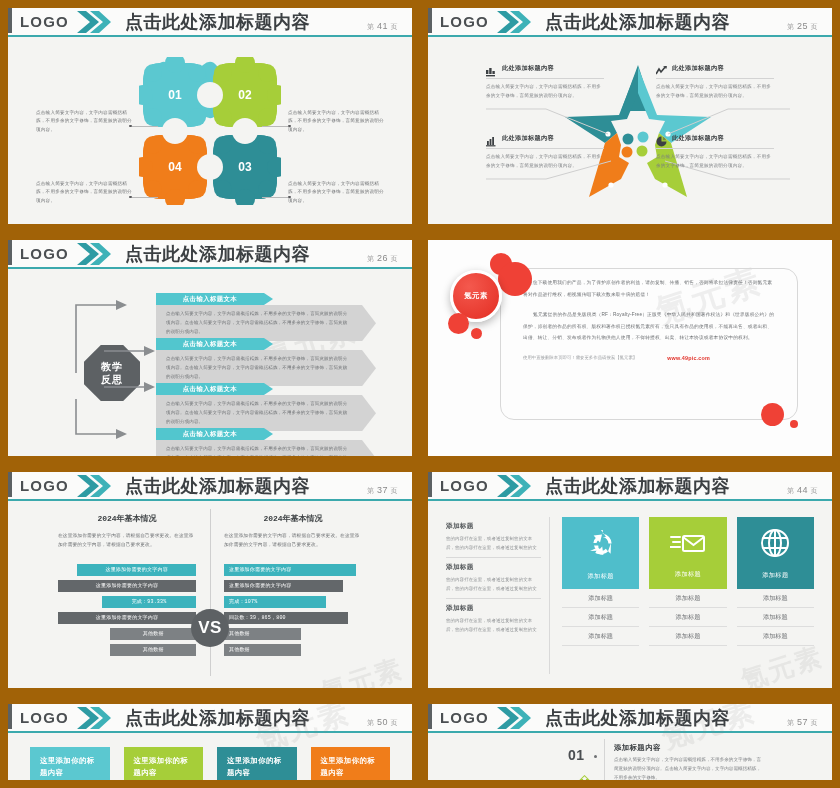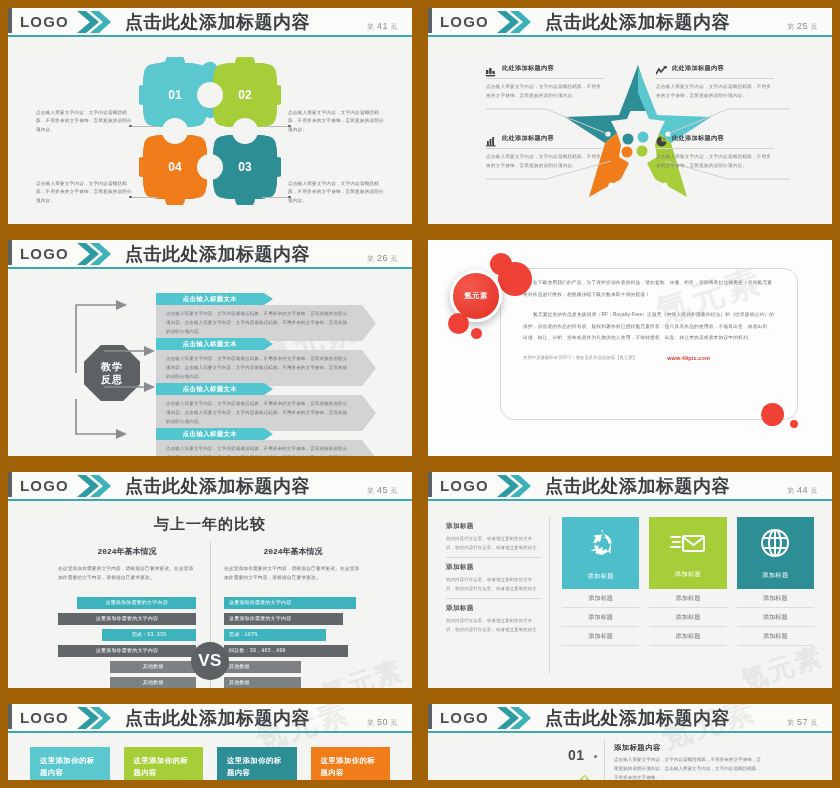--- a/index.html
+++ b/index.html
@@ -466,25 +466,24 @@
   <div class="slide">
     <div class="hdr">
       <span class="logo">LOGO</span>
       <span class="chev">
         <svg width="34" height="22" viewBox="0 0 34 22">
             <path d="M0 0 L13 11 L0 22 L9 22 L22 11 L9 0 Z" fill="#2e9ba3"></path>
             <path d="M13 0 L26 11 L13 22 L22 22 L34 11 L22 0 Z" fill="#3eb2b8"></path>
           </svg>
       </span>
       <span class="hdr-title">点击此处添加标题内容</span>
-      <span class="pageno">第 <b>45</b> 页</span>
+      <span class="pageno">第 <b>37</b> 页</span>
     </div>
     <div class="body">
       <div class="wm">氪元素</div>
-      <div class="s28-title">与上一年的比较</div>
       <div class="s28-cols">
         <div class="s28-divider"></div>
         <div class="s28-col">
           <div class="s28-sub">2024年基本情况</div>
           <div class="s28-lead">在这里添加你需要的文字内容，请根据自己要求更改。在这里添加你需要的文字内容，请根据自己要求更改。</div>
           <div class="s28-bars" style="align-items:flex-end;">
             <div class="s28-bar teal" style="width:86%;  justify-content:center;">这里添加你需要的文字内容</div>
             <div class="s28-bar gray" style="width:100%; justify-content:center;">这里添加你需要的文字内容</div>
             <div class="s28-bar teal" style="width:68%;  justify-content:center;">完成：93.33%</div>
             <div class="s28-bar gray" style="width:100%; justify-content:center;">这里添加你需要的文字内容</div>

